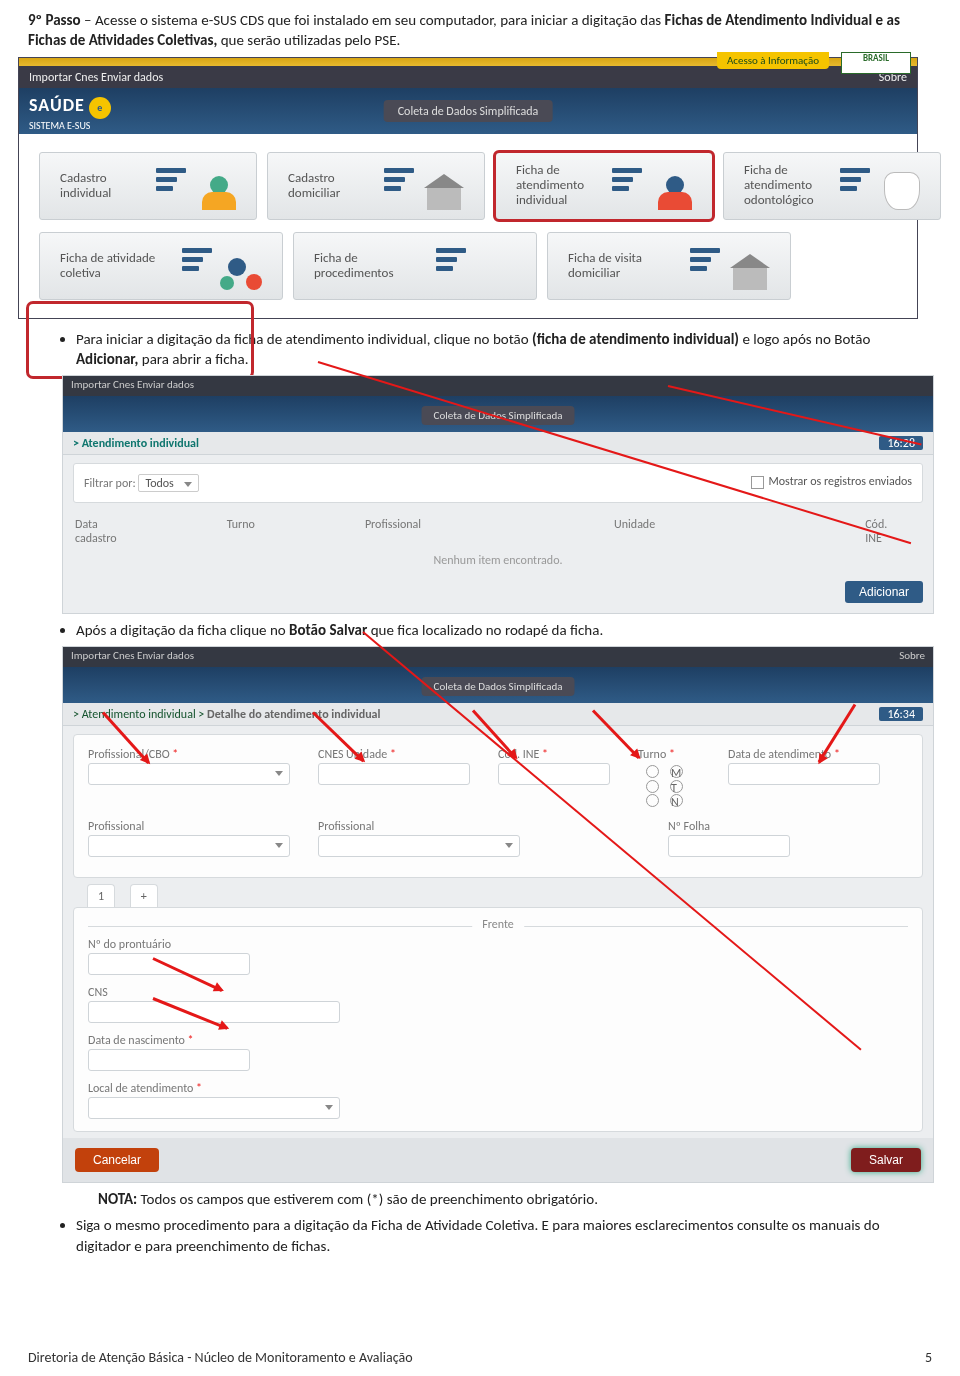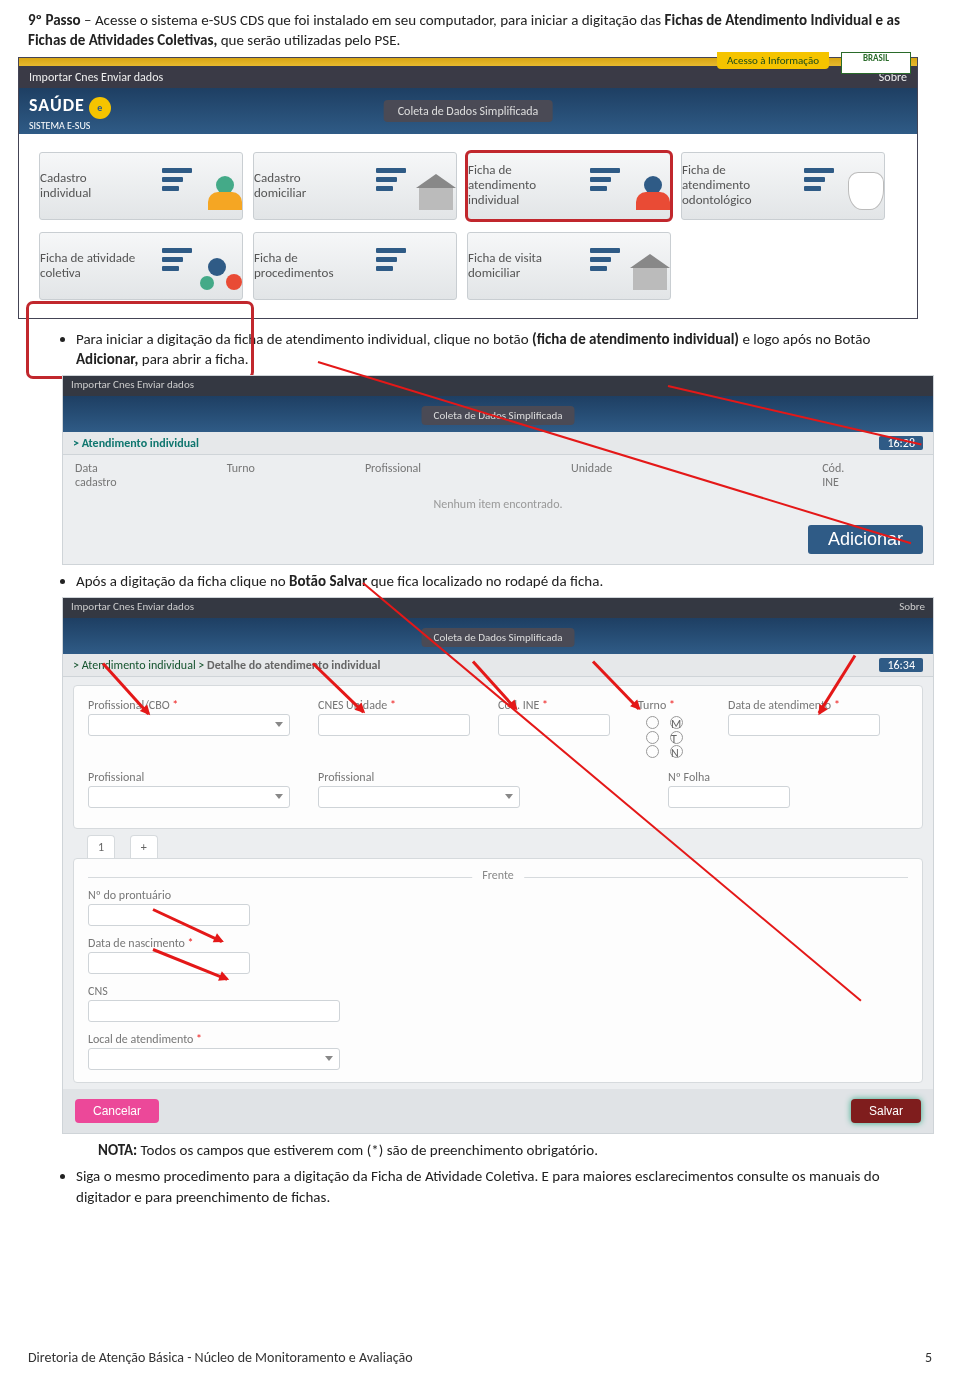--- a/index.html
+++ b/index.html
@@ -18,21 +18,21 @@
   .bluehdr{background:linear-gradient(#1e3f63,#2f5b86);height:46px;position:relative}
   .logo{position:absolute;left:10px;top:6px;color:#fff;font-size:10px}
   .logo .saude{font-size:18px;font-weight:700;letter-spacing:1px}
   .logo .e{display:inline-block;width:22px;height:22px;background:#f5c400;border-radius:50%;color:#2f5b86;font-size:10px;font-weight:700;line-height:22px;text-align:center;margin-left:4px;vertical-align:middle}
   .pill{position:absolute;left:50%;top:12px;transform:translateX(-50%);background:#4a4a55;color:#ddd;font-size:12px;padding:4px 14px;border-radius:4px}
   .clockbar{background:linear-gradient(#d9dde0,#c6ccd0);height:22px;position:relative;border-top:1px solid #aab}
   .clock{position:absolute;right:8px;top:2px;background:#2f5b86;color:#fff;font-size:12px;padding:1px 10px;border-radius:3px}
   .clock:after{content:'';position:absolute;right:-12px;top:3px;border-left:6px solid #2f5b86;border-top:5px solid transparent;border-bottom:5px solid transparent}
   .tiles{background:#fff;padding:18px 0 6px 0}
   .tilerow{display:flex;padding:0 20px 12px 20px}
-  .tile{width:202px;height:66px;background:linear-gradient(#f6f7f8,#e2e5e7);border:1px solid #c9ced2;border-radius:3px;margin-right:10px;display:flex;align-items:center;padding:0 0;font-size:13px;color:#555;position:relative}
+  .tile{width:202px;height:66px;background:linear-gradient(#f6f7f8,#e2e5e7);border:1px solid #c9ced2;border-radius:3px;margin-right:10px;display:flex;align-items:center;padding:0 20px;font-size:13px;color:#555;position:relative}
   .tile .lbl{width:96px;line-height:1.15}
   .ticon{width:80px;height:48px;position:relative;margin-left:auto}
   .select3{outline:3px solid #c1272d;outline-offset:-1px;border-radius:4px}
   .select1{position:absolute;left:10px;top:246px;width:222px;height:72px;outline:3px solid #c1272d;border-radius:4px;pointer-events:none}
 
   
   .lines{position:absolute;left:0;top:6px;width:30px}
   .lines i{display:block;height:5px;background:#2f5b86;margin-bottom:4px;border-radius:1px}
   .lines i:nth-child(2){width:70%}
   .lines i:nth-child(3){width:55%}
@@ -53,21 +53,21 @@
   .s2-blue{background:linear-gradient(#1e3f63,#2f5b86);height:36px;position:relative}
   .s2-blue .pill{top:10px;font-size:11px;padding:3px 12px}
   .s2-bc{background:#e6e8ea;padding:4px 10px;border-bottom:1px solid #cfd4d8}
   .s2-bc .clk{float:right;background:#2f5b86;color:#fff;padding:0 8px;border-radius:2px}
   .s2-filter{background:#fff;margin:8px 10px;padding:10px;border:1px solid #d6dadd;border-radius:3px}
   .s2-filter .lbl{color:#777}
   .s2-thead{display:flex;padding:6px 12px 0 12px;color:#777}
   .s2-thead span{margin-right:110px}
   .s2-empty{text-align:center;color:#999;padding:8px 0 14px 0}
   .s2-add{text-align:right;padding:0 10px 10px 0}
-  .s2-add button{background:#2f5b86;color:#fff;border:none;padding:4px 20px;border-radius:3px;font-size:18px}
+  .s2-add button{background:#2f5b86;color:#fff;border:none;padding:4px 14px;border-radius:3px;font-size:12px}
 
   .callout2{position:absolute;left:650px;top:536px;width:190px;background:#fff;border:1px solid #000;border-radius:12px;padding:6px 10px;font-size:14px}
   .callout2 .tail{position:absolute;left:-30px;top:10px;width:0;height:0;border-right:30px solid #000;border-top:6px solid transparent;border-bottom:16px solid transparent}
   .callout2 .tail:after{content:'';position:absolute;left:2px;top:-5px;border-right:28px solid #fff;border-top:5px solid transparent;border-bottom:14px solid transparent}
 
   
   .shot3{margin:2px 0 6px 34px;width:870px;background:#eceef0;border:1px solid #cfd4d8;font-size:12px;color:#666;position:relative}
   .s3-white{background:#fdfdfd;margin:8px 10px 6px 10px;border:1px solid #d6dadd;border-radius:4px;padding:12px 14px 8px 14px}
   .s3-row{display:flex;margin-bottom:12px}
   .s3-col{margin-right:30px}
@@ -75,21 +75,21 @@
   .s3-col .star:after{content:' *';color:#e22}
   .s3-inp{border:1px solid #cfd4d8;background:#fff;height:20px;border-radius:3px}
   .dd{position:relative}
   .dd:after{content:'';position:absolute;right:6px;top:7px;border-left:4px solid transparent;border-right:4px solid transparent;border-top:5px solid #888}
   .radio span{display:inline-block;width:11px;height:11px;border:1px solid #999;border-radius:50%;margin:0 3px 0 8px;vertical-align:middle}
   .s3-tab{display:inline-block;background:#fff;border:1px solid #d6dadd;border-bottom:none;padding:4px 10px;border-radius:4px 4px 0 0;margin-left:12px;font-size:12px}
   .s3-div{height:1px;background:#d6dadd;margin:6px 0 10px 0;position:relative}
   .s3-div span{position:absolute;left:50%;top:-9px;transform:translateX(-50%);background:#fdfdfd;padding:0 10px;color:#888}
   .s3-foot{display:flex;justify-content:space-between;padding:10px 12px;background:#e0e3e6}
   .btn{border:none;padding:5px 18px;border-radius:4px;font-size:12px;color:#fff}
-  .btn.cancel{background:#ec4899}
+  .btn.cancel{background:#c2410c}
   .btn.save{background:#7f1d1d;box-shadow:0 0 6px #3a8}
 
   
   .ra{position:absolute;width:80px;height:3px;background:#e41818;transform-origin:left center;pointer-events:none}
   .ra:after{content:'';position:absolute;right:-2px;top:-4px;border-left:10px solid #e41818;border-top:5px solid transparent;border-bottom:5px solid transparent}
   .long-line{position:absolute;height:2px;background:#e41818;transform-origin:left center;pointer-events:none}
 
   .footer{position:fixed;bottom:10px;left:28px;right:28px;display:flex;justify-content:space-between;font-size:14px;color:#333}
   .rel{position:relative}
 </style>
@@ -224,25 +224,30 @@
   </li>
 </ul>
 
 <div class="rel">
   <div class="shot2">
     <div class="s2-dark">Importar Cnes   Enviar dados</div>
     <div class="s2-blue">
           <div class="pill">Coleta de Dados Simplificada</div>
         </div>
     <div class="s2-bc"><span class="bold" style="color:#0f766e">&gt; Atendimento individual</span><span class="clk">16:28</span></div>
+    <div class="s2-filter">
+      <span class="lbl">Filtrar por:</span>
+      <span style="display:inline-block;border:1px solid #ccc;padding:1px 24px 1px 6px;border-radius:2px;position:relative" class="dd">Todos</span>
+      <span style="float:right"><span style="display:inline-block;width:11px;height:11px;border:1px solid #999;vertical-align:middle;margin-right:4px"></span><span>Mostrar os registros enviados</span></span>
+    </div>
     <div class="s2-thead">
       <span>Data cadastro</span>
       <span>Turno</span>
       <span>Profissional</span>
-      <span style="margin-left:40px">Unidade</span>
+      <span style="margin-left:83px">Unidade</span>
       <span style="margin-left:100px">Cód. INE</span>
     </div>
     <div class="s2-empty">Nenhum item encontrado.</div>
     <div class="s2-add"><button>Adicionar</button></div>
   </div>
   <div class="callout2">
     <div class="tail"></div>
     <span>Se desejar retornar para a tela anterior Clique na seta.</span>
   </div>
 
@@ -309,26 +314,26 @@
   </div>
   <div class="s3-white" style="margin-top:0">
     <div class="s3-div">
           <span>Frente</span>
         </div>
     <div class="s3-col" style="margin-bottom:10px">
           <label>Nº do prontuário</label>
           <div class="s3-inp" style="width:160px"></div>
         </div>
     <div class="s3-col" style="margin-bottom:10px">
+          <label>CNS</label>
+          <div class="s3-inp" style="width:250px"></div>
+        </div>
+    <div class="s3-col" style="margin-bottom:10px">
           <label class="star">Data de nascimento</label>
           <div class="s3-inp" style="width:160px"></div>
-        </div>
-    <div class="s3-col" style="margin-bottom:10px">
-          <label>CNS</label>
-          <div class="s3-inp" style="width:250px"></div>
         </div>
     <div class="s3-col" style="margin-bottom:4px">
           <label class="star">Local de atendimento</label>
           <div class="s3-inp dd" style="width:250px"></div>
         </div>
   </div>
   <div class="s3-foot">
     <button class="btn cancel">Cancelar</button>
     <button class="btn save">Salvar</button>
   </div>

